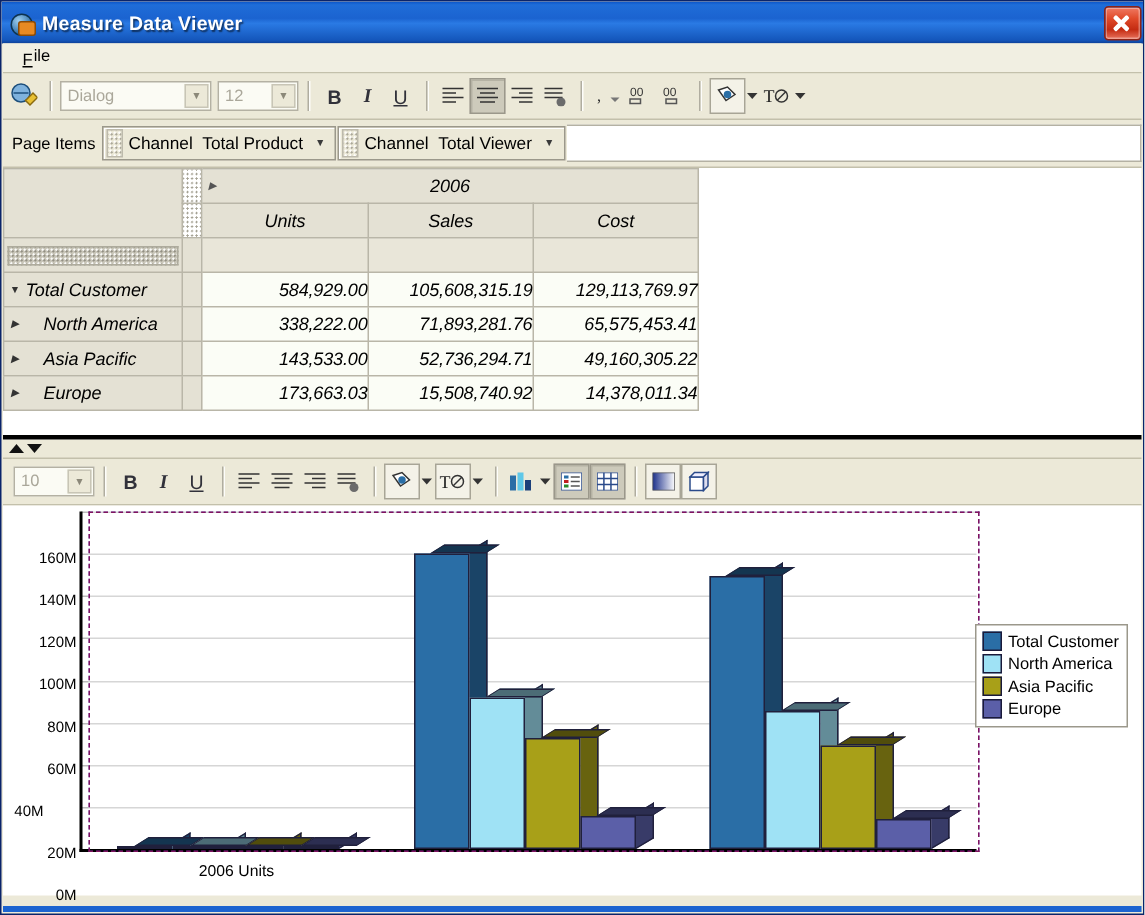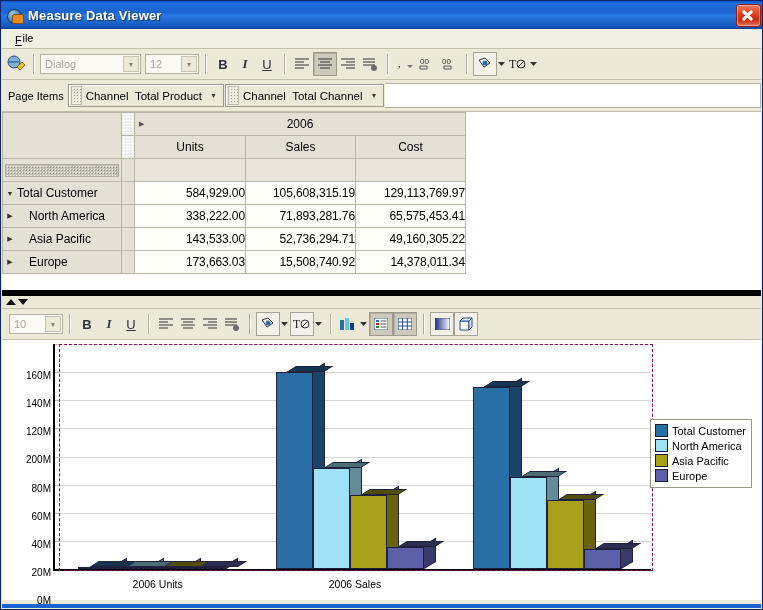--- a/index.html
+++ b/index.html
@@ -58,21 +58,21 @@
   .chip{height:21px;border:1px solid #9b988b;background:#ece9d8;display:flex;align-items:center;
      font-size:11.5px;color:#000;box-shadow:inset 1px 1px 0 #fff;margin-right:1px;}
   .grip{width:9px;height:17px;margin:0 4px 0 2px;
      background-image:radial-gradient(#fff 30%,transparent 31%),radial-gradient(#a5a294 30%,transparent 31%);
      background-size:3px 3px,3px 3px;background-position:0 0,1px 1px;border:1px solid #bdbaac;}
   .chip .lbl{padding:0 6px 0 0;white-space:nowrap;}
   .chipcaret{margin:0 6px 0 2px;font-size:7px;color:#3a3a3a;}
   .pagebar-rest{flex:1;height:23px;background:#fff;border:1px solid #b4b1a3;border-left:none;}
 
   
-  .gridwrap{position:relative;background:#fff;height:178px;border-bottom:6px solid #000000;overflow:hidden;}
+  .gridwrap{position:relative;background:#fff;height:178px;border-bottom:3px solid #000000;overflow:hidden;font-style:italic;}
   table.grid{border-collapse:collapse;table-layout:fixed;}
   table.grid td{font-size:12px;color:#000;border:1px solid #b9b6a8;padding:0;height:22px;
      font-family:"Liberation Sans",sans-serif;}
   .hdr{background:#e4e1d4;text-align:center;}
   .corner{background:#e4e1d4;}
   .vgrip{width:9px;background-image:radial-gradient(#fff 30%,transparent 31%),radial-gradient(#a5a294 30%,transparent 31%);
      background-size:3px 3px,3px 3px;background-position:0 0,1px 1px;}
   .rowhdr{background:#e4e1d4;font-size:12px;}
   .rowhdr .inner{display:flex;align-items:center;height:100%;}
   .caret{width:14px;text-align:center;font-size:7px;color:#333;}
@@ -226,21 +226,21 @@
 
     <div class="pagebar">
       <div class="pagelabel">Page Items</div>
       <div class="chip">
         <div class="grip"></div>
         <span class="lbl"><span>Channel</span>&nbsp;&nbsp;<span>Total Product</span></span>
         <span class="chipcaret">▼</span>
       </div>
       <div class="chip">
         <div class="grip"></div>
-        <span class="lbl"><span>Channel</span>&nbsp;&nbsp;<span>Total Channel</span></span>
+        <span class="lbl"><span>Channel</span>&nbsp;&nbsp;<span>Total Viewer</span></span>
         <span class="chipcaret">▼</span>
       </div>
       <div class="pagebar-rest"></div>
     </div>
 
     <div class="gridwrap">
       <table class="grid">
         <tbody>
             <tr>
           <td class="corner" rowspan="2" style="width:118px"></td>
@@ -442,30 +442,30 @@
     </div>
 
     <div class="chartarea">
       <div id="chart-root" style="position:absolute;left:0;top:0;width:759px;height:258px;">
           <div class="axlabel" style="left: 0px; top: 223px; width: 49px;">0M</div>
           <div class="axisline" style="left: 52px; top: 229px; width: 5px; height: 1px; background: rgb(187, 187, 187);"></div>
           <div class="gridline" style="left: 57px; top: 200.875px; width: 592px;"></div>
           <div class="axlabel" style="left: 0px; top: 194.875px; width: 49px;">20M</div>
           <div class="axisline" style="left: 52px; top: 200.875px; width: 5px; height: 1px; background: rgb(187, 187, 187);"></div>
           <div class="gridline" style="left: 57px; top: 172.75px; width: 592px;"></div>
-          <div class="axlabel" style="left: 0px; top: 166.75px; width: 49px;">40M</div>
+          <div class="axlabel" style="left: 0px; top: 166.75px; width: 27px;">40M</div>
           <div class="axisline" style="left: 52px; top: 172.75px; width: 5px; height: 1px; background: rgb(187, 187, 187);"></div>
           <div class="gridline" style="left: 57px; top: 144.625px; width: 592px;"></div>
           <div class="axlabel" style="left: 0px; top: 138.625px; width: 49px;">60M</div>
           <div class="axisline" style="left: 52px; top: 144.625px; width: 5px; height: 1px; background: rgb(187, 187, 187);"></div>
           <div class="gridline" style="left: 57px; top: 116.5px; width: 592px;"></div>
           <div class="axlabel" style="left: 0px; top: 110.5px; width: 49px;">80M</div>
           <div class="axisline" style="left: 52px; top: 116.5px; width: 5px; height: 1px; background: rgb(187, 187, 187);"></div>
           <div class="gridline" style="left: 57px; top: 88.375px; width: 592px;"></div>
-          <div class="axlabel" style="left: 0px; top: 82.375px; width: 49px;">200M</div>
+          <div class="axlabel" style="left: 0px; top: 82.375px; width: 49px;">100M</div>
           <div class="axisline" style="left: 52px; top: 88.375px; width: 5px; height: 1px; background: rgb(187, 187, 187);"></div>
           <div class="gridline" style="left: 57px; top: 60.25px; width: 592px;"></div>
           <div class="axlabel" style="left: 0px; top: 54.25px; width: 49px;">120M</div>
           <div class="axisline" style="left: 52px; top: 60.25px; width: 5px; height: 1px; background: rgb(187, 187, 187);"></div>
           <div class="gridline" style="left: 57px; top: 32.125px; width: 592px;"></div>
           <div class="axlabel" style="left: 0px; top: 26.125px; width: 49px;">140M</div>
           <div class="axisline" style="left: 52px; top: 32.125px; width: 5px; height: 1px; background: rgb(187, 187, 187);"></div>
           <div class="gridline" style="left: 57px; top: 4px; width: 592px;"></div>
           <div class="axlabel" style="left: 0px; top: -2px; width: 49px;">160M</div>
           <div class="axisline" style="left: 52px; top: 4px; width: 5px; height: 1px; background: rgb(187, 187, 187);"></div>
@@ -506,21 +506,20 @@
           <div class="bar" style="left: 347.5px; top: 148.79px; width: 48px; height: 80.2104px;">
             <div class="side" style="left: 37px; bottom: 0px; width: 11px; height: 74.1604px; background: rgb(104, 99, 15); border-top: 1px solid rgb(32, 32, 60); border-right: 1px solid rgb(32, 32, 60); border-bottom: 1px solid rgb(32, 32, 60); transform: skewY(-31deg); transform-origin: left bottom;"></div>
             <div class="top" style="left: 0px; top: 0px; width: 37px; height: 6.38px; background: rgb(81, 77, 12); border: 1px solid rgb(32, 32, 60); box-sizing: border-box; transform: skewX(-58deg); transform-origin: left bottom; margin-left: 10.45px;"></div>
             <div class="front" style="width: 37px; height: 74.1604px; background: rgb(168, 160, 24);"></div>
           </div>
           <div class="bar" style="left: 384.5px; top: 201.141px; width: 48px; height: 27.8592px;">
             <div class="side" style="left: 37px; bottom: 0px; width: 11px; height: 21.8092px; background: rgb(56, 59, 104); border-top: 1px solid rgb(32, 32, 60); border-right: 1px solid rgb(32, 32, 60); border-bottom: 1px solid rgb(32, 32, 60); transform: skewY(-31deg); transform-origin: left bottom;"></div>
             <div class="top" style="left: 0px; top: 0px; width: 37px; height: 6.38px; background: rgb(44, 46, 81); border: 1px solid rgb(32, 32, 60); box-sizing: border-box; transform: skewX(-58deg); transform-origin: left bottom; margin-left: 10.45px;"></div>
             <div class="front" style="width: 37px; height: 21.8092px; background: rgb(91, 95, 168);"></div>
           </div>
-          <div class="xlabel" style="left: 254.333px; top: 238px; width: 197.333px;">2006 Sales</div>
           <div class="bar" style="left: 470.833px; top: 41.3838px; width: 48px; height: 187.616px;">
             <div class="side" style="left: 37px; bottom: 0px; width: 11px; height: 181.566px; background: rgb(26, 68, 103); border-top: 1px solid rgb(32, 32, 60); border-right: 1px solid rgb(32, 32, 60); border-bottom: 1px solid rgb(32, 32, 60); transform: skewY(-31deg); transform-origin: left bottom;"></div>
             <div class="top" style="left: 0px; top: 0px; width: 37px; height: 6.38px; background: rgb(20, 53, 80); border: 1px solid rgb(32, 32, 60); box-sizing: border-box; transform: skewX(-58deg); transform-origin: left bottom; margin-left: 10.45px;"></div>
             <div class="front" style="width: 37px; height: 181.566px; background: rgb(42, 110, 166);"></div>
           </div>
           <div class="bar" style="left: 507.833px; top: 130.735px; width: 48px; height: 98.2655px;">
             <div class="side" style="left: 37px; bottom: 0px; width: 11px; height: 92.2155px; background: rgb(99, 140, 152); border-top: 1px solid rgb(32, 32, 60); border-right: 1px solid rgb(32, 32, 60); border-bottom: 1px solid rgb(32, 32, 60); transform: skewY(-31deg); transform-origin: left bottom;"></div>
             <div class="top" style="left: 0px; top: 0px; width: 37px; height: 6.38px; background: rgb(76, 108, 118); border: 1px solid rgb(32, 32, 60); box-sizing: border-box; transform: skewX(-58deg); transform-origin: left bottom; margin-left: 10.45px;"></div>
             <div class="front" style="width: 37px; height: 92.2155px; background: rgb(159, 226, 245);"></div>
           </div>

